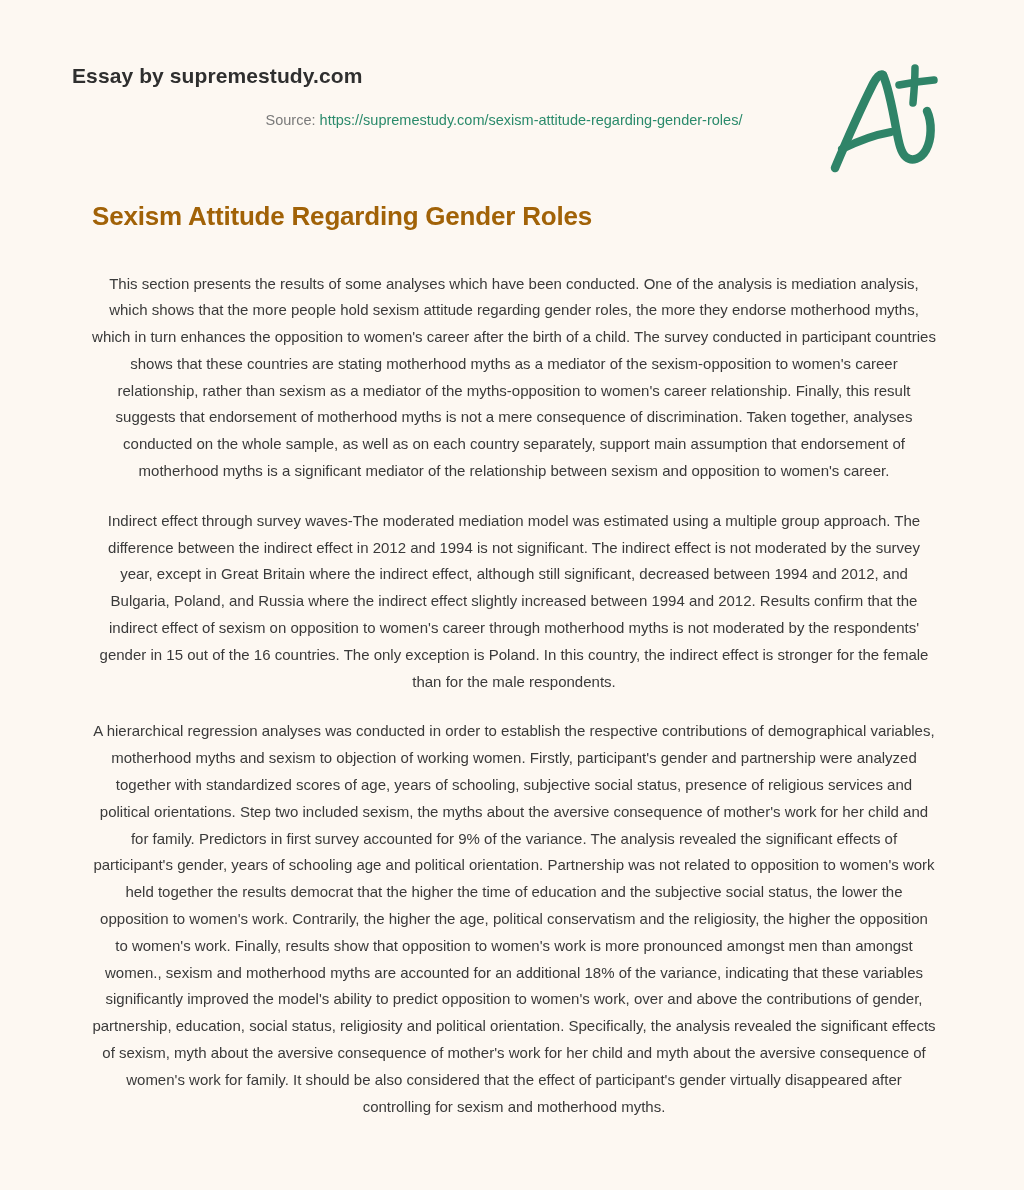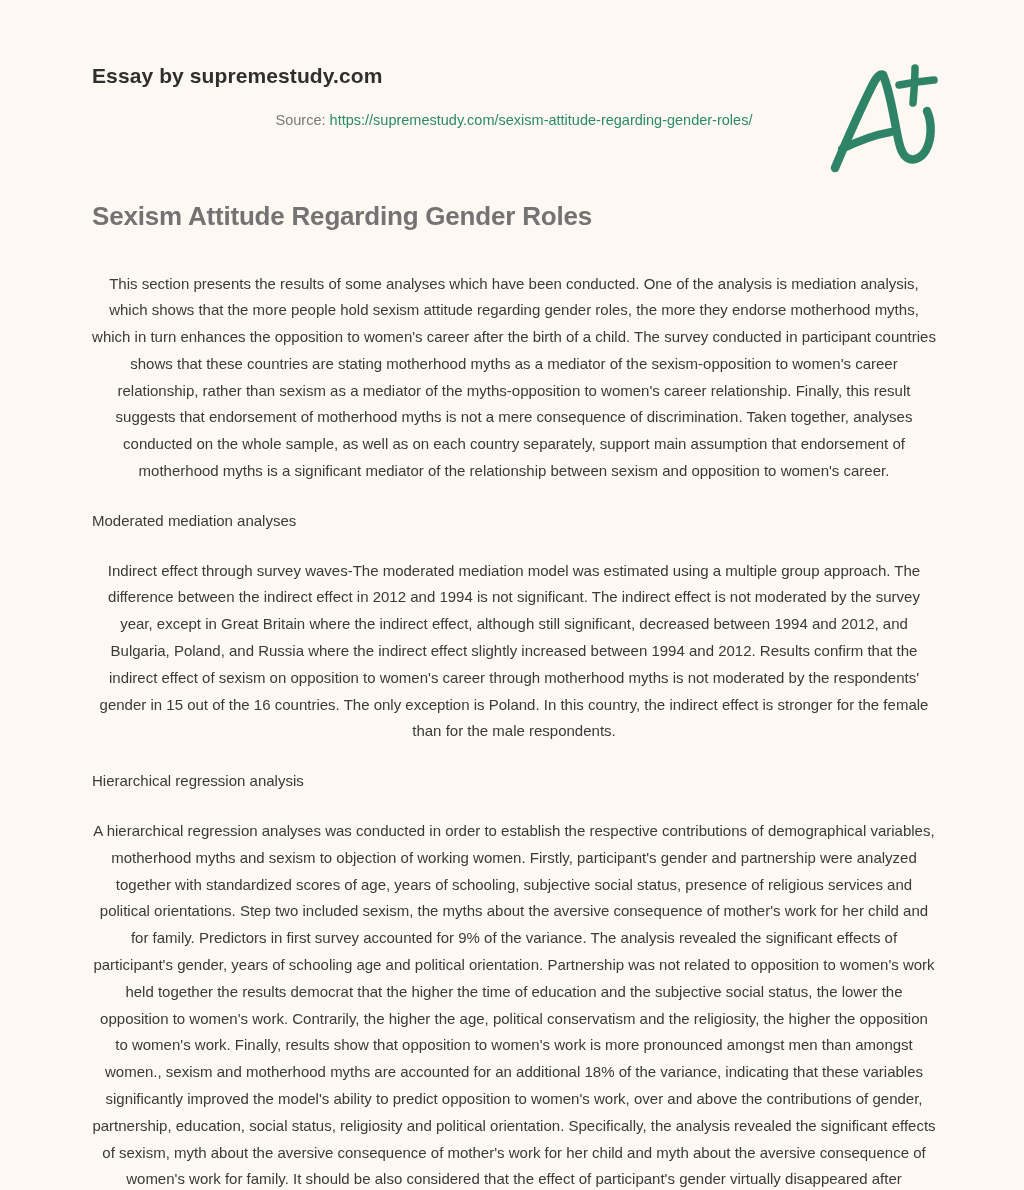--- a/index.html
+++ b/index.html
@@ -21,21 +21,21 @@
     min-height: 1190px;
     box-sizing: border-box;
     padding: 0;
     position: relative;
     background: #fdf8f2;
   }
 
   
   .header {
     position: relative;
-    padding: 62px 88px 0 92px;
+    padding: 62px 88px 0 72px;
     box-sizing: border-box;
     height: 200px;
   }
 
   .brand-line {
     font-size: 21px;
     font-weight: bold;
     color: #2f2f2f;
     letter-spacing: 0.1px;
     line-height: 1.3;
@@ -70,21 +70,21 @@
 
   
   .article {
     padding: 0 88px 60px 92px;
     box-sizing: border-box;
   }
 
   .article-title {
     font-size: 26px;
     font-weight: bold;
-    color: #737373;
+    color: #a16207;
     margin: 0 0 38px 0;
     line-height: 1.25;
     letter-spacing: -0.2px;
   }
 
   .para {
     font-size: 15px;
     line-height: 26.8px;
     color: #3a3a3a;
     margin: 0 0 23px 0;
@@ -130,23 +130,21 @@
     </svg>
 
   </div>
 
   <div class="article">
 
     <h1 class="article-title">Sexism Attitude Regarding Gender Roles</h1>
 
     <p class="para">This section presents the results of some analyses which have been conducted. One of the analysis is mediation analysis, which shows that the more people hold sexism attitude regarding gender roles, the more they endorse motherhood myths, which in turn enhances the opposition to women's career after the birth of a child. The survey conducted in participant countries shows that these countries are stating motherhood myths as a mediator of the sexism-opposition to women's career relationship, rather than sexism as a mediator of the myths-opposition to women's career relationship. Finally, this result suggests that endorsement of motherhood myths is not a mere consequence of discrimination. Taken together, analyses conducted on the whole sample, as well as on each country separately, support main assumption that endorsement of motherhood myths is a significant mediator of the relationship between sexism and opposition to women's career.</p>
 
-    <p class="subhead">Moderated mediation analyses</p>
 
     <p class="para">Indirect effect through survey waves-The moderated mediation model was estimated using a multiple group approach. The difference between the indirect effect in 2012 and 1994 is not significant. The indirect effect is not moderated by the survey year, except in Great Britain where the indirect effect, although still significant, decreased between 1994 and 2012, and Bulgaria, Poland, and Russia where the indirect effect slightly increased between 1994 and 2012. Results confirm that the indirect effect of sexism on opposition to women's career through motherhood myths is not moderated by the respondents' gender in 15 out of the 16 countries. The only exception is Poland. In this country, the indirect effect is stronger for the female than for the male respondents.</p>
 
-    <p class="subhead">Hierarchical regression analysis</p>
 
     <p class="para">A hierarchical regression analyses was conducted in order to establish the respective contributions of demographical variables, motherhood myths and sexism to objection of working women. Firstly, participant's gender and partnership were analyzed together with standardized scores of age, years of schooling, subjective social status, presence of religious services and political orientations. Step two included sexism, the myths about the aversive consequence of mother's work for her child and for family. Predictors in first survey accounted for 9% of the variance. The analysis revealed the significant effects of participant's gender, years of schooling age and political orientation. Partnership was not related to opposition to women's work held together the results democrat that the higher the time of education and the subjective social status, the lower the opposition to women's work. Contrarily, the higher the age, political conservatism and the religiosity, the higher the opposition to women's work. Finally, results show that opposition to women's work is more pronounced amongst men than amongst women., sexism and motherhood myths are accounted for an additional 18% of the variance, indicating that these variables significantly improved the model's ability to predict opposition to women's work, over and above the contributions of gender, partnership, education, social status, religiosity and political orientation. Specifically, the analysis revealed the significant effects of sexism, myth about the aversive consequence of mother's work for her child and myth about the aversive consequence of women's work for family. It should be also considered that the effect of participant's gender virtually disappeared after controlling for sexism and motherhood myths.</p>
 
   </div>
 
 </div>
 
 </body></html>

